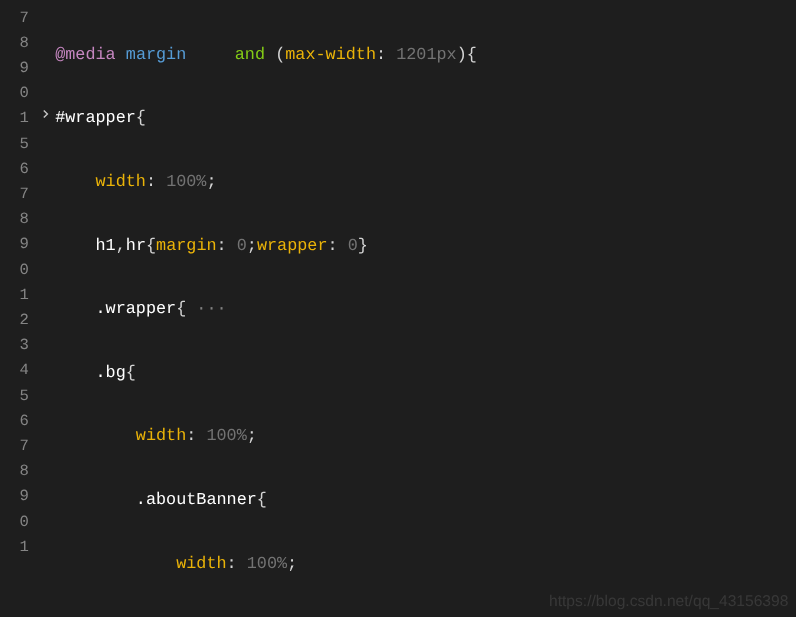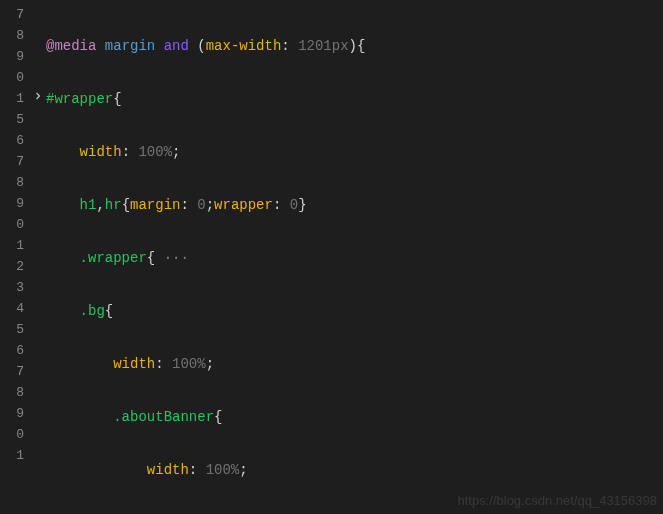--- a/index.html
+++ b/index.html
@@ -50,23 +50,23 @@
     flex: 1;
     padding-top: 4px;
     white-space: pre;
   }
   .line {
     height: 21px;
     line-height: 21px;
   }
   .k-media  { color: #c586c0; font-family: Liberation Mono, monospace; }
   .k-attr   { color: #569cd6; }
-  .k-and    { color: #8b5cf6; }
+  .k-and    { color: #84cc16; margin-left: 32px; }
   .k-num    { color: #737373; }
-  .k-sel    { color: #22c55e; }
+  .k-sel    { color: #ffffff; }
   .k-prop   { color: #eab308; }
   .punct    { color: #d4d4d4; }
   .colon    { color: #d4d4d4; }
   .dots     { color: #808080; }
   .watermark {
     position: absolute;
     right: 6px;
     bottom: 6px;
     color: #4d4d4d;
     opacity: 0.55;

